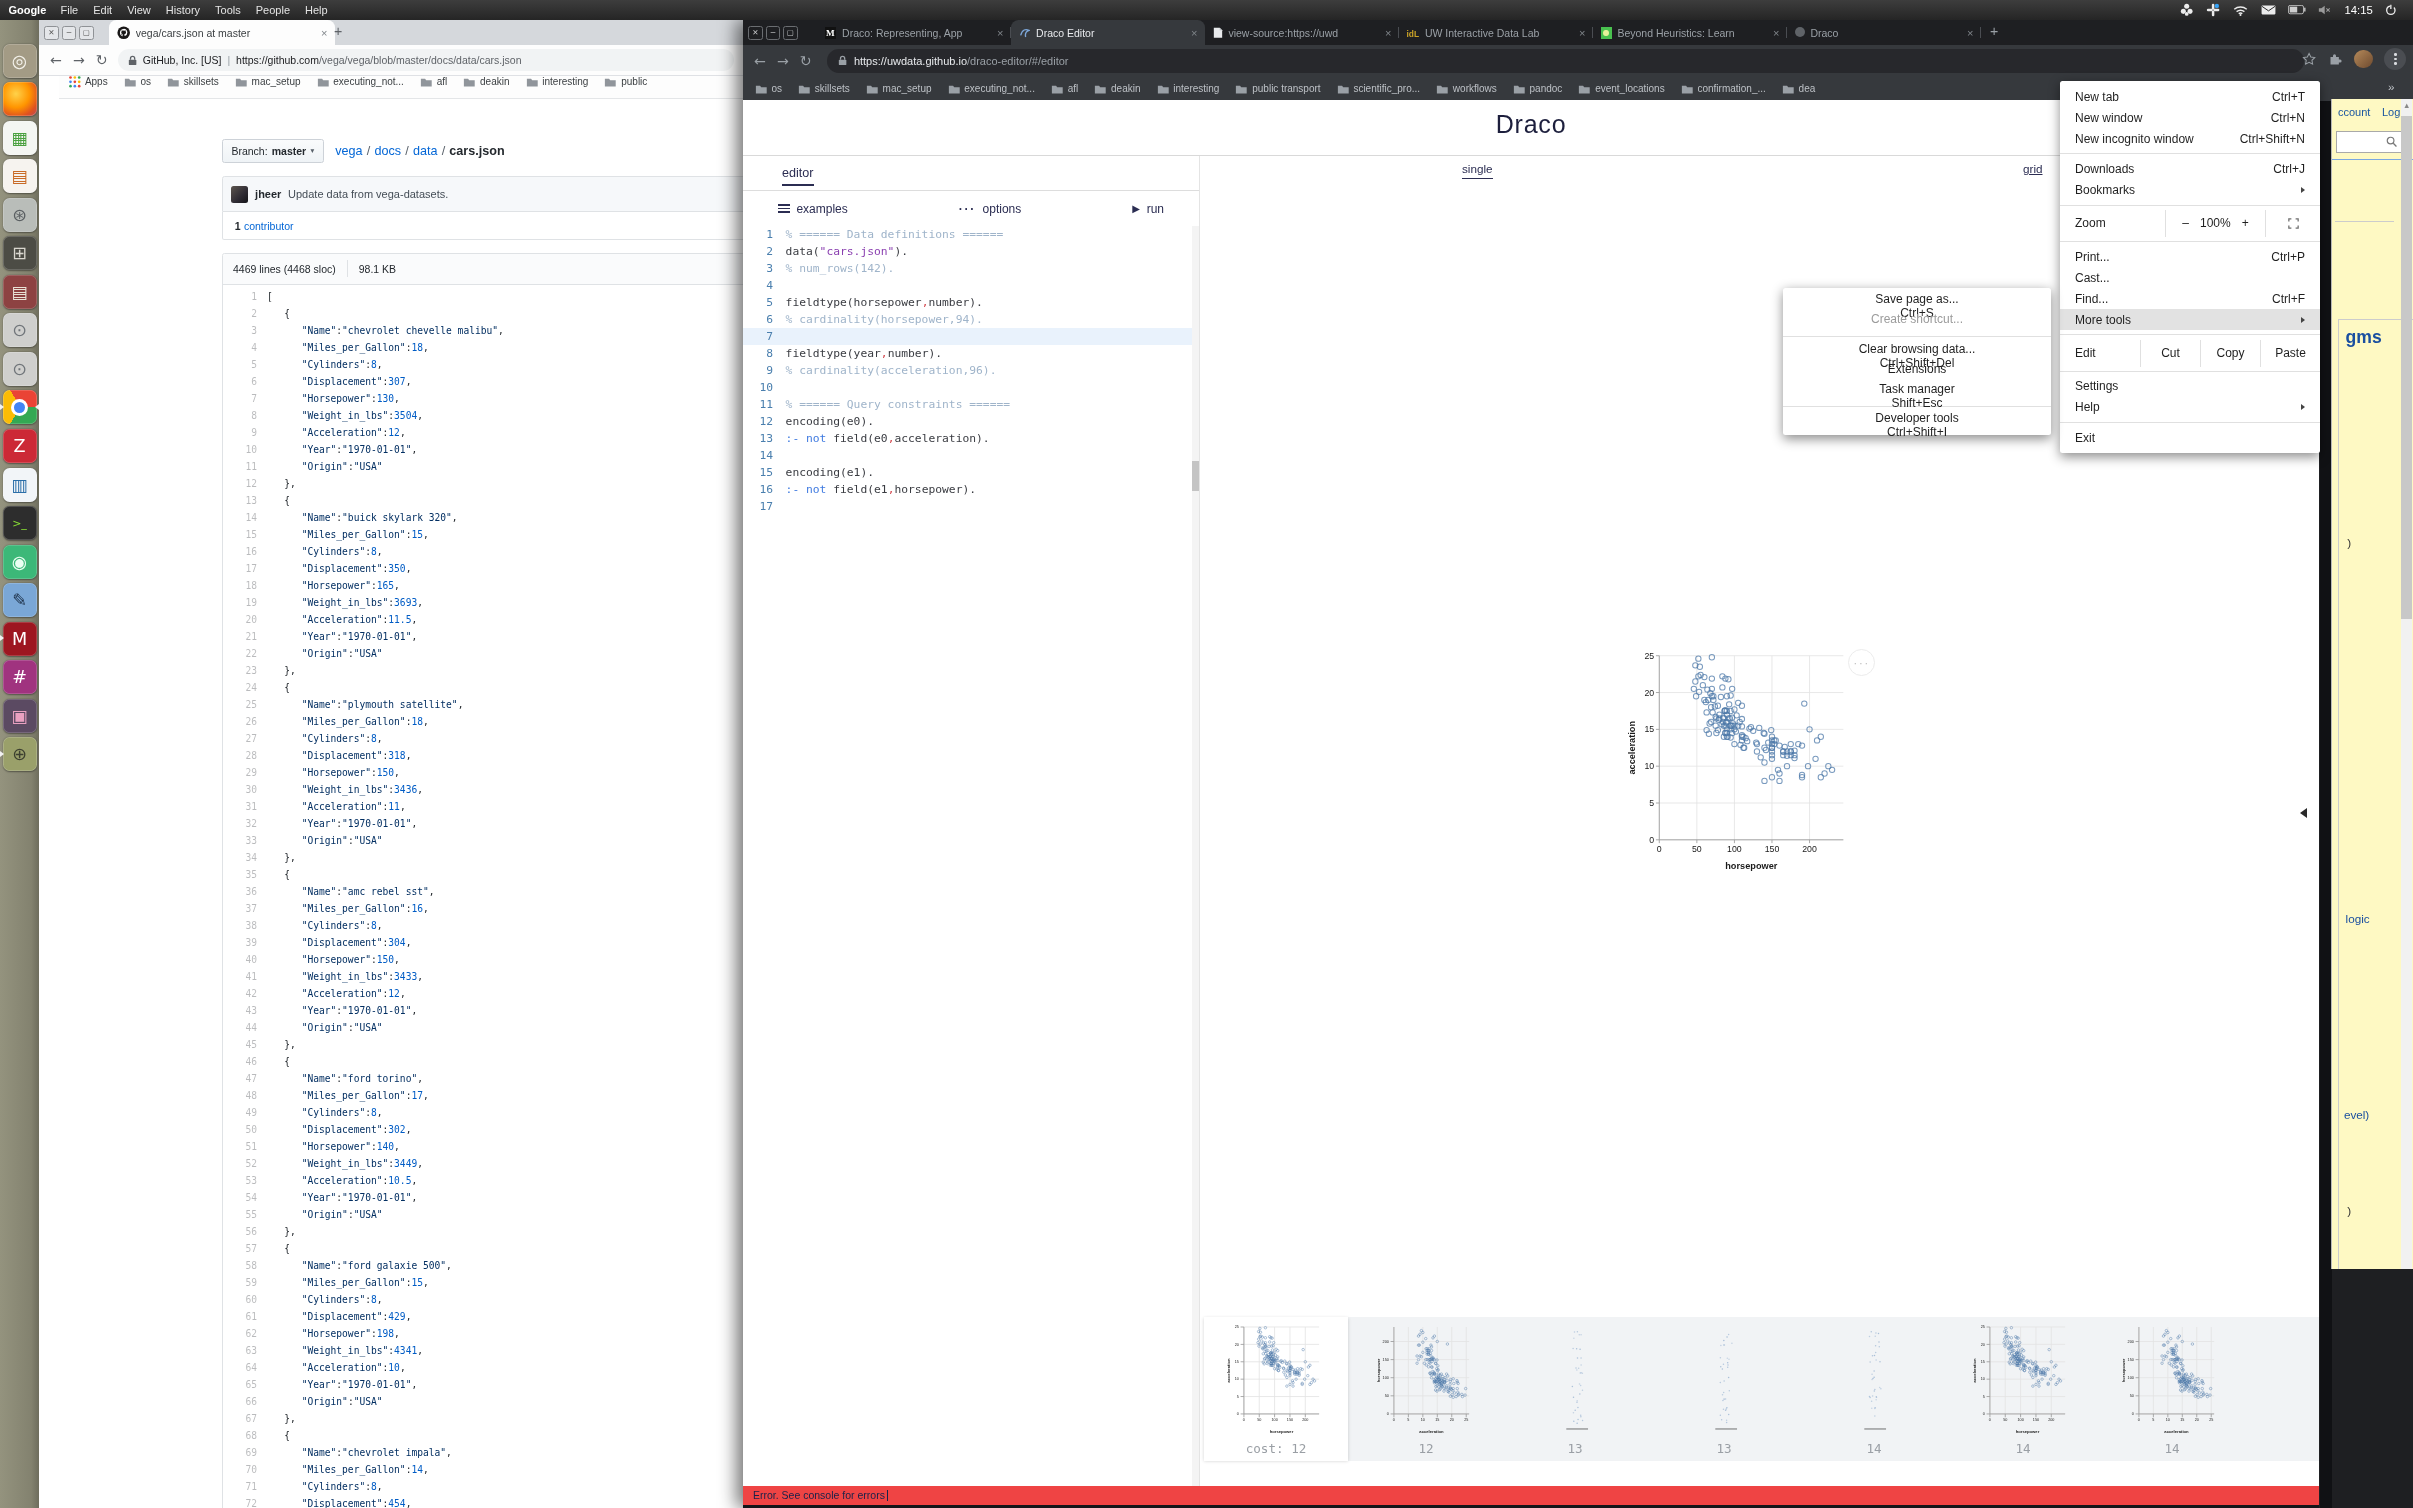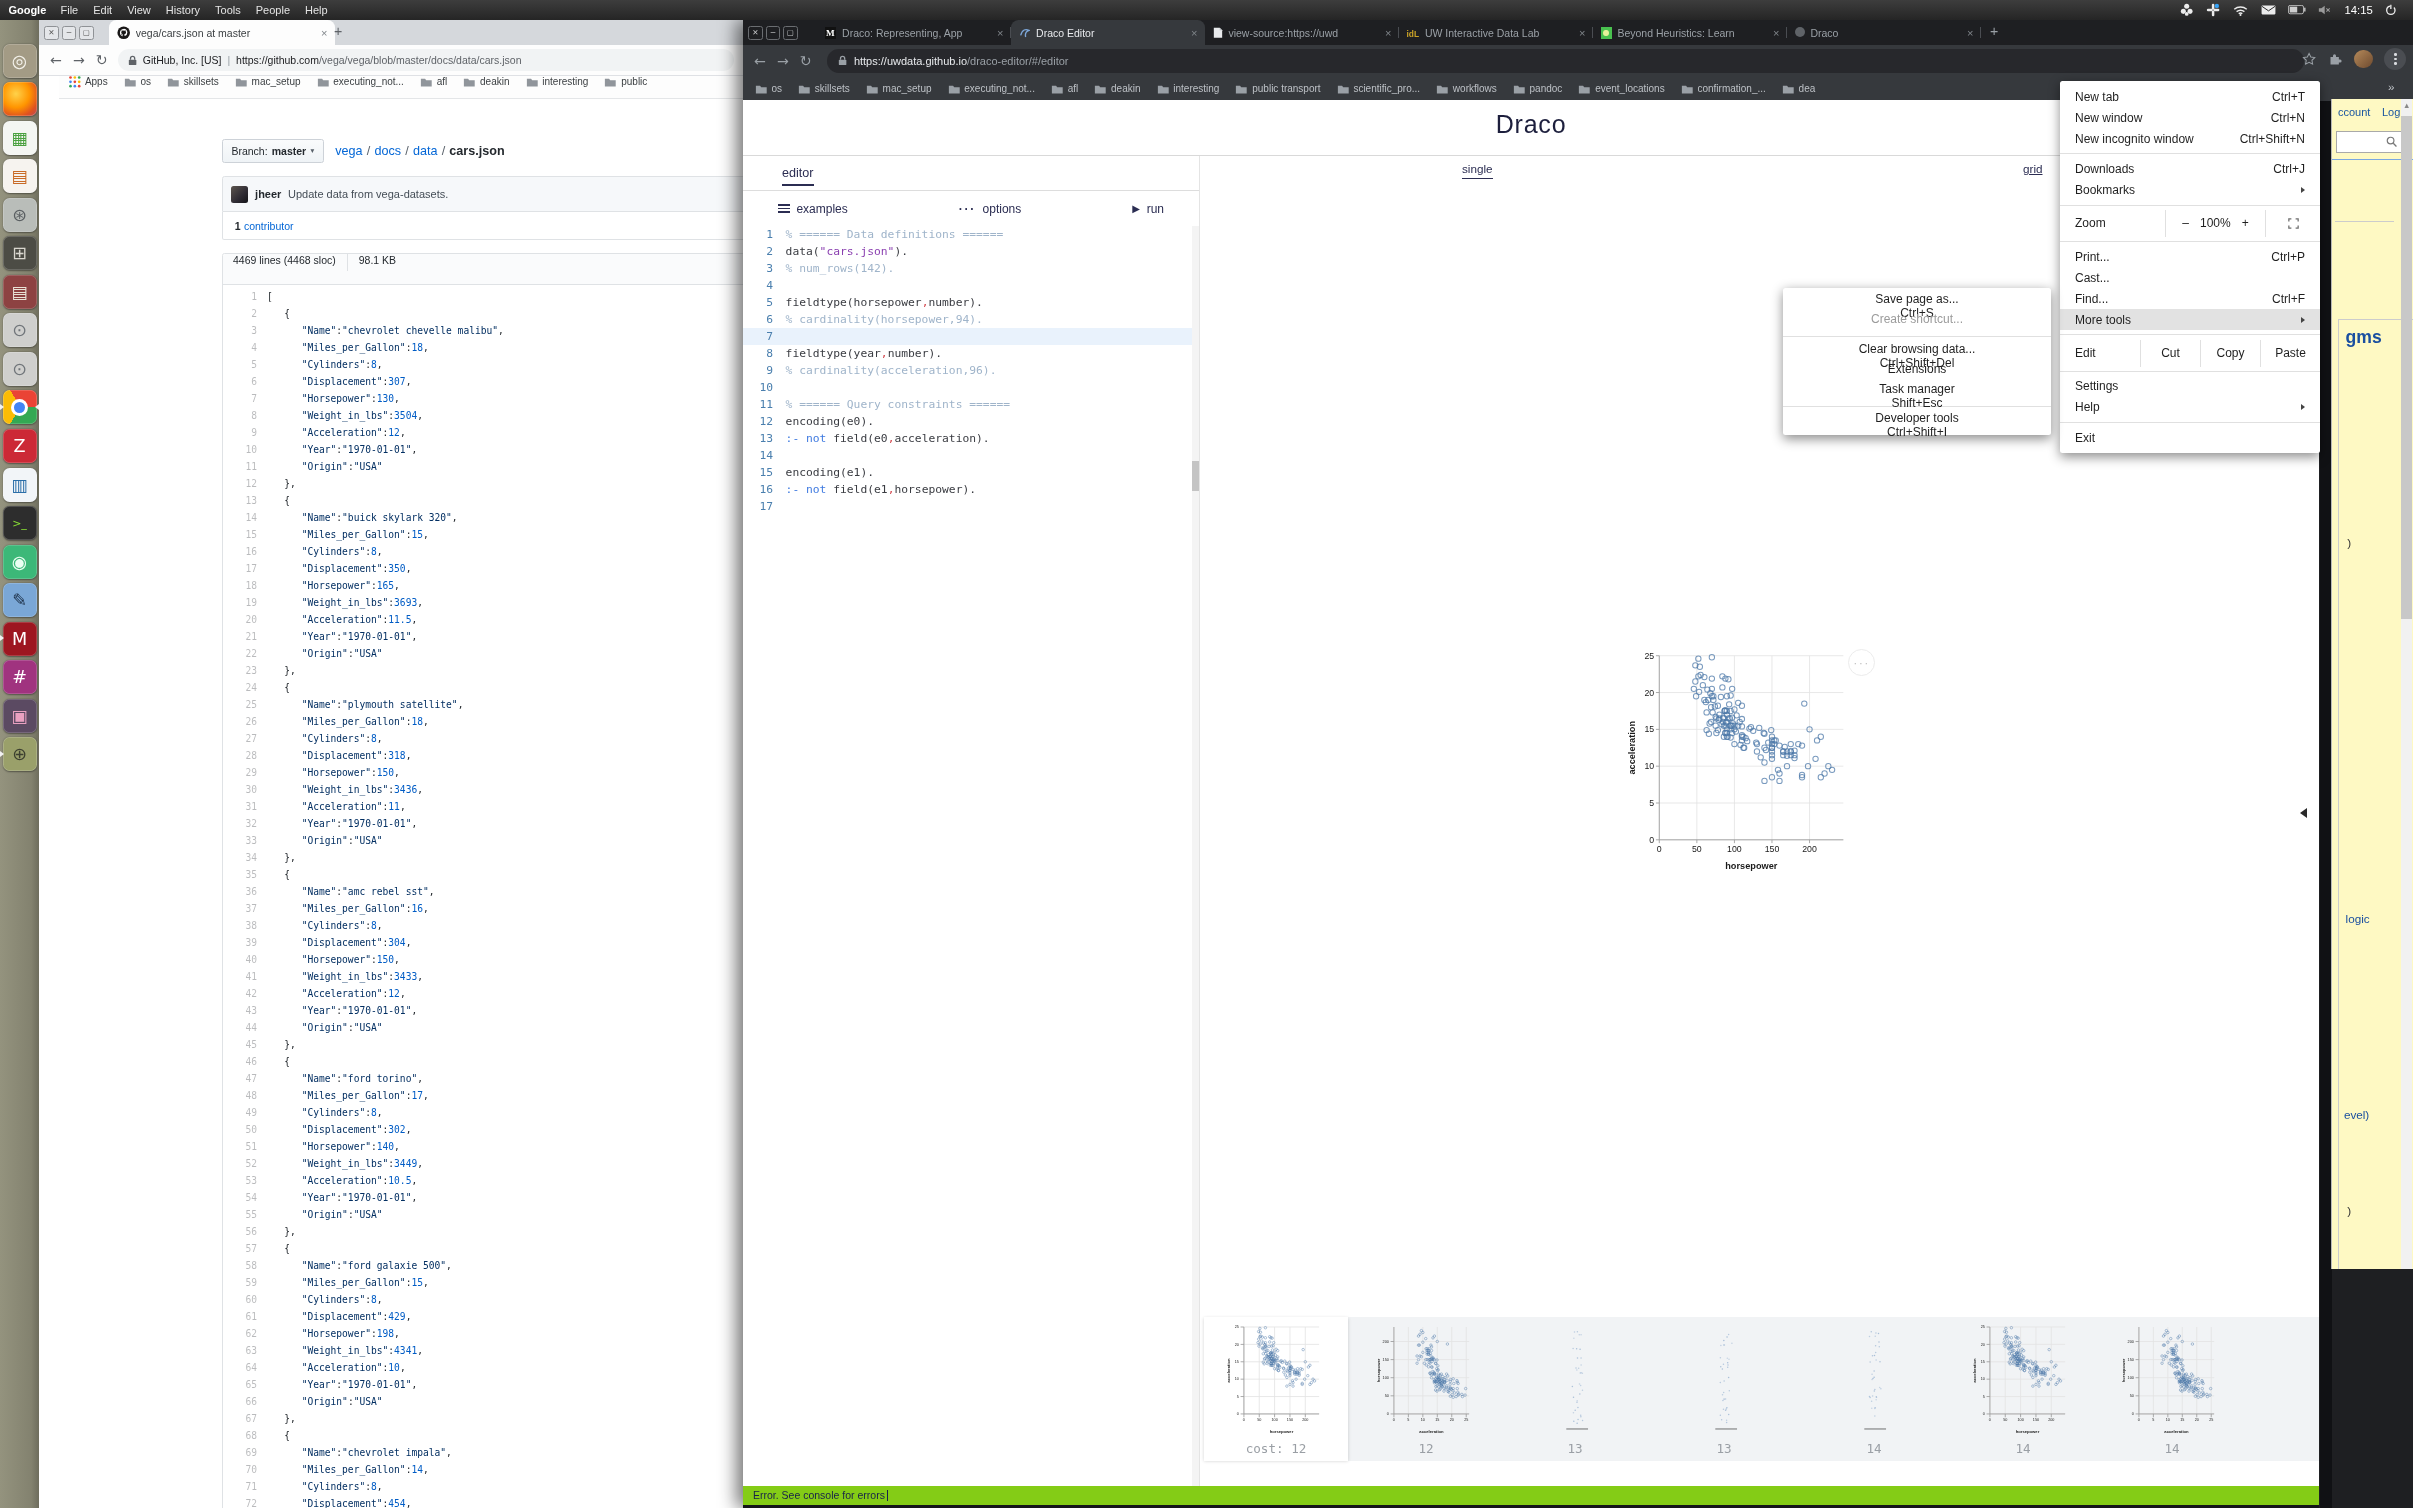--- a/index.html
+++ b/index.html
@@ -41,21 +41,21 @@
   .gh-crumb .sep{color:#586069;}
   .gh-crumb .cur{font-weight:bold;color:#24292e;}
   .gh-commit{margin-top:13.4px;border:0.8px solid #dfe2e5;border-radius:2.5px 2.5px 0 0;background:#f6f8fa;height:34px;display:flex;align-items:center;padding:0 8.4px;gap:6.7px;font-size:11px;}
   .gh-avatar{width:17px;height:17px;border-radius:2.5px;background:linear-gradient(135deg,#5c554e,#2e2b33 60%,#141417);}
   .gh-author{font-weight:bold;}
   .gh-msg{color:#444d56;}
   .gh-contrib{border:0.8px solid #dfe2e5;border-top:none;border-radius:0 0 2.5px 2.5px;height:27px;display:flex;align-items:center;padding:0 11.7px;font-size:10.5px;gap:3.4px;}
   .gh-contrib .n{font-weight:bold;color:#24292e;}
   .gh-contrib .t{color:#0366d6;}
   .gh-filebox{margin-top:12.6px;border:0.8px solid #dfe2e5;border-radius:2.5px;background:#fff;}
-  .gh-filehead{height:30px;background:#fafbfc;border-bottom:0.8px solid #dfe2e5;display:flex;font-size:10.5px;padding:0 10px;gap:11px;color:#24292e;border-radius:2.5px 2.5px 0 0;}
+  .gh-filehead{height:30px;background:#fafbfc;border-bottom:0.8px solid #dfe2e5;display:flex;align-items:center;font-size:10.5px;padding:0 10px;gap:11px;color:#24292e;border-radius:2.5px 2.5px 0 0;}
   .gh-fh-div{height:17px;border-left:0.8px solid #dfe2e5;}
   .gh-code{font-family:"DejaVu Sans Mono",monospace;font-size:9.6px;line-height:17px;padding-top:3.4px;}
   .gh-row{display:flex;}
   .gh-ln{width:34px;text-align:right;padding-right:10px;color:rgba(27,31,35,.3);flex:none;}
   .gh-src{white-space:pre;color:#24292e;}
   .tok-str{color:#032f62;}
   .tok-num{color:#005cc5;}
   
   #win-right{position:absolute;left:743px;top:20px;width:1670px;height:1488px;background:#1e1f22;box-shadow:-6.7px 0 17px rgba(0,0,0,.55);}
   .rw-tabstrip{position:absolute;left:0;top:0;right:0;height:25px;background:#1e1f22;}
@@ -96,21 +96,21 @@
   .d-scrollthumb{position:absolute;right:0;top:235px;width:7.5px;height:30px;background:#c4c4c4;}
   .d-single{position:absolute;left:719px;top:62px;font-size:11.7px;color:#2b2d52;padding-bottom:3.4px;border-bottom:1.7px solid #2b2d52;}
   .d-grid{position:absolute;left:1280px;top:62px;font-size:11.7px;color:#2b2d52;text-decoration:underline;}
   .d-scatter{position:absolute;left:874px;top:539px;}
   .d-dotsbtn{position:absolute;left:1105px;top:549px;width:25px;height:25px;border:0.8px solid #ececec;border-radius:50%;color:#c2c2c2;display:flex;align-items:center;justify-content:center;font-size:12.6px;letter-spacing:1.3px;background:#fff;}
   .d-collapse{position:absolute;left:1557px;top:708px;width:0;height:0;border-top:5.9px solid transparent;border-bottom:5.9px solid transparent;border-right:7.5px solid #2a2a2a;}
   .d-strip{position:absolute;left:461px;top:1217px;right:0;height:144px;background:#f1f3f5;}
   .d-card{position:absolute;left:0;top:0;width:144px;height:144px;background:#fff;box-shadow:0 0.8px 3.4px rgba(0,0,0,.18);}
   .d-thumb{position:absolute;top:5px;}
   .d-cost{position:absolute;top:124px;font-family:"DejaVu Sans Mono",monospace;font-size:12.6px;color:#9a9fa5;text-align:center;width:134px;}
-  .d-status{position:absolute;left:0;right:0;bottom:3.4px;height:18.4px;background:#84cc16;color:#18224a;font-size:10.5px;display:flex;align-items:center;padding-left:10px;}
+  .d-status{position:absolute;left:0;right:0;bottom:3.4px;height:18.4px;background:#ef4444;color:#18224a;font-size:10.5px;display:flex;align-items:center;padding-left:10px;}
   .d-caret{width:0.8px;height:11.7px;background:#18224a;margin-left:1.7px;}
   .d-underbar{position:absolute;left:0;right:0;bottom:0;height:3.4px;background:#141519;}
   
   #win-edge{position:absolute;left:2320px;top:101px;width:11.7px;height:1408px;background:#101114;z-index:30;}
   #sliver{position:absolute;left:2331px;top:99px;width:82px;height:1170px;background:#fef9c3;border-left:0.8px solid #b9b9b9;z-index:31;overflow:hidden;}
   .sl-links{position:absolute;left:5.9px;top:6.7px;font-size:11px;color:#1a56a0;display:flex;gap:11.7px;white-space:nowrap;}
   .sl-search{position:absolute;left:4.2px;top:32px;width:60px;height:20px;border:0.8px solid #a9a9a9;background:#fff;display:flex;align-items:center;justify-content:flex-end;padding-right:3.4px;}
   .sl-blueline{position:absolute;left:0;top:60px;width:100%;border-bottom:0.8px solid #7aa7e0;}
   .sl-hr{position:absolute;left:3.4px;top:122px;width:59px;border-bottom:0.8px solid #ccc;}
   .sl-box{position:absolute;left:5.9px;top:220px;width:74px;height:1156px;border:0.8px solid #ccc;border-right:none;}

